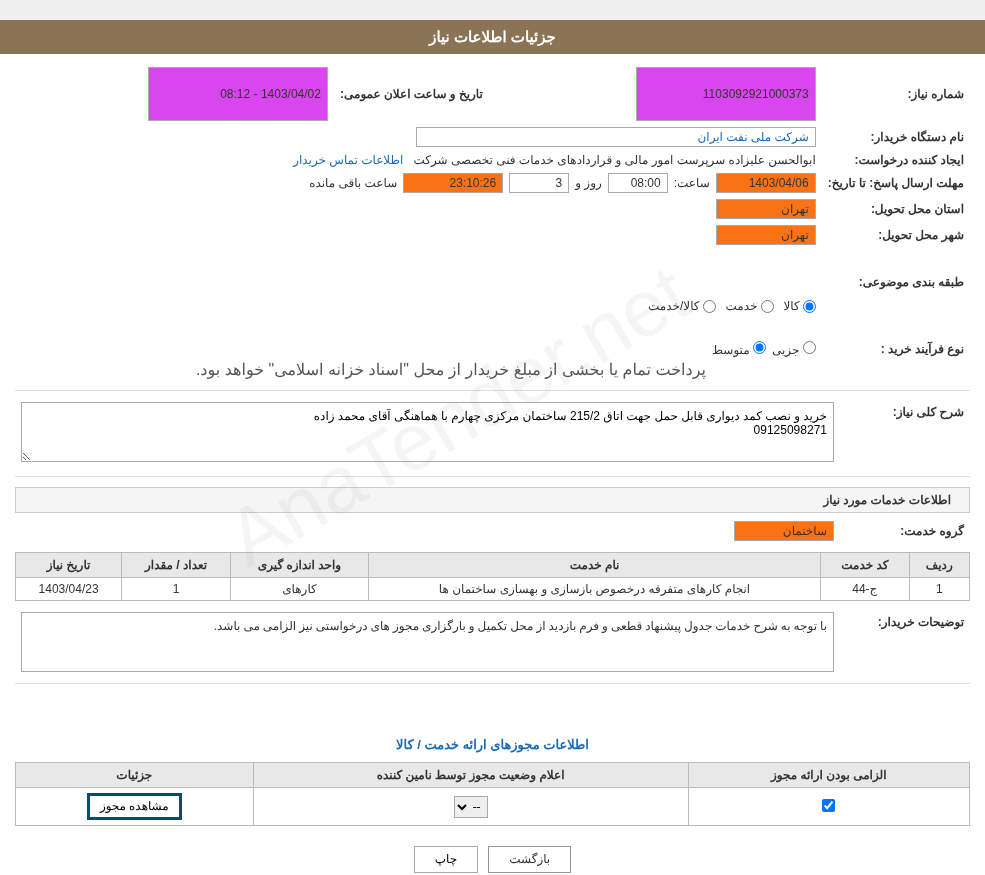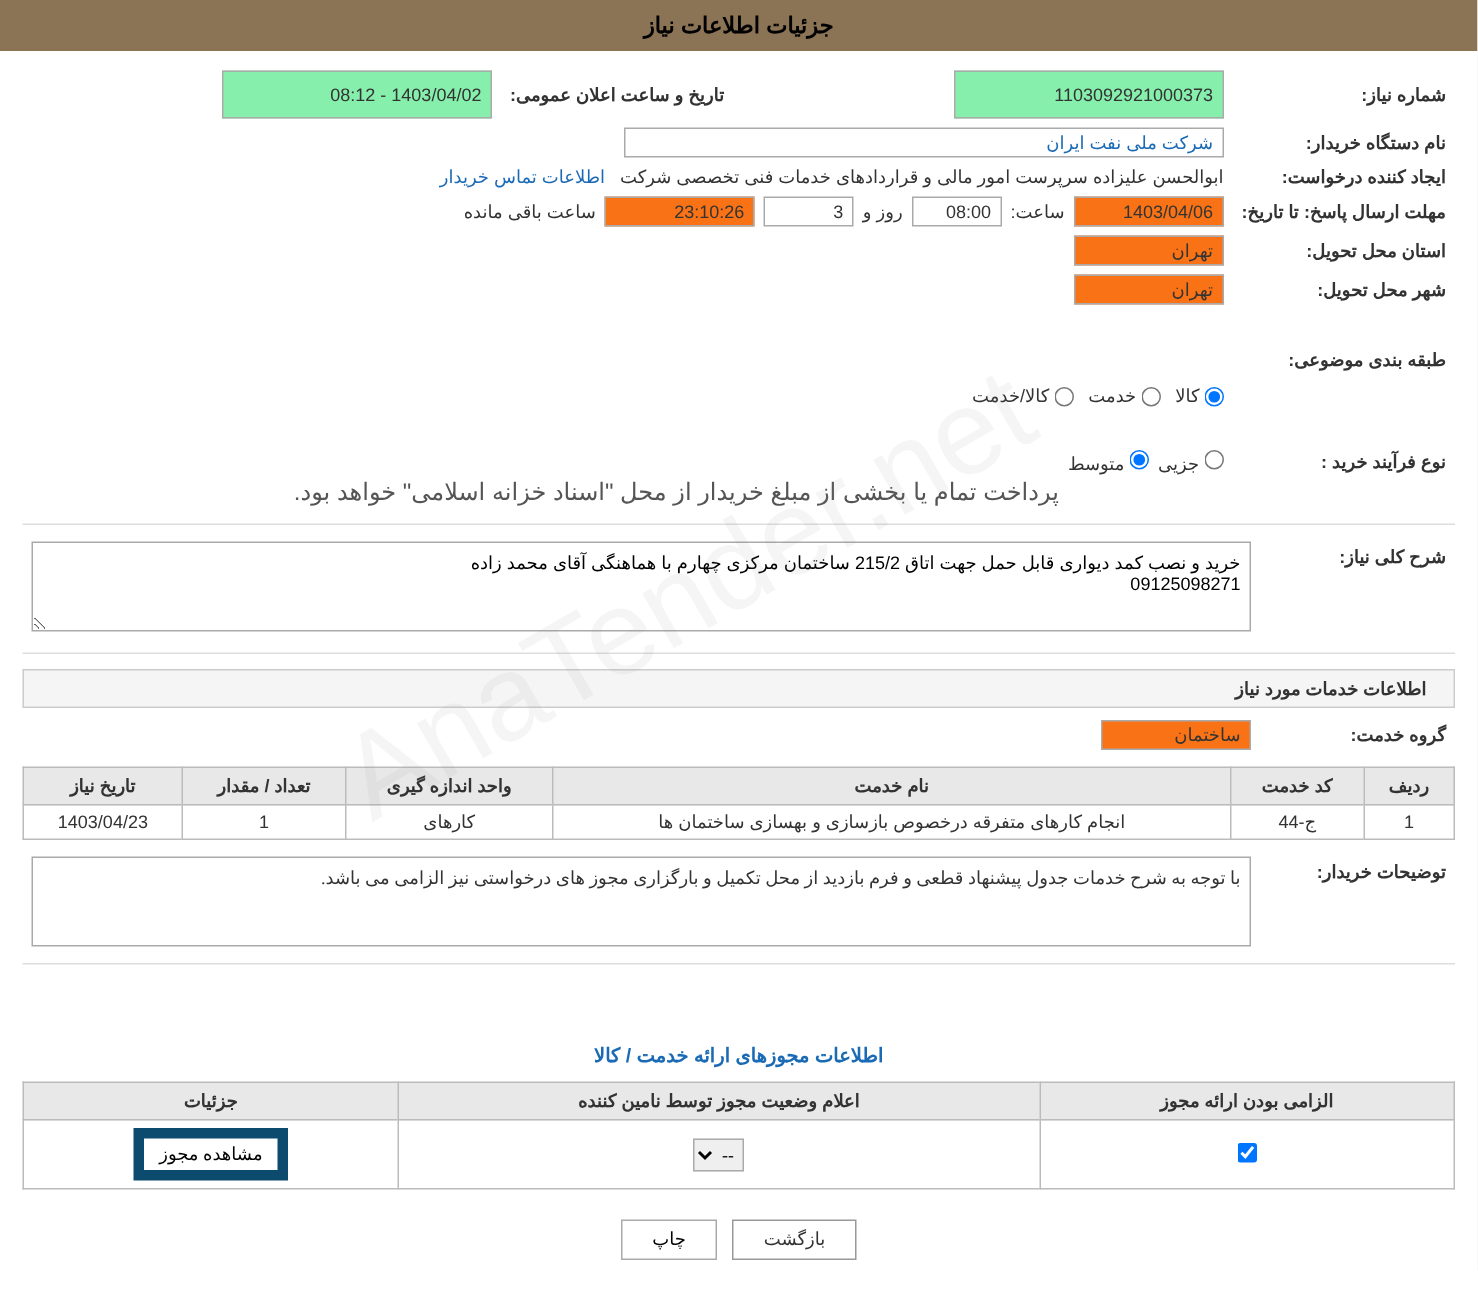--- a/index.html
+++ b/index.html
@@ -11,25 +11,26 @@
       color: #333;
     }
     .page-wrapper {
       max-width: 985px;
       margin: 0 auto;
       background: #fff;
       min-height: 875px;
     }
     .header-bar {
       background: #8B7355;
-      color: #000000;
+      color: #ffffff;
       text-align: center;
       padding: 8px 10px;
       font-size: 15px;
       font-weight: bold;
+      margin-top: 20px;
     }
     .content {
       padding: 10px 15px;
     }
     .section-title {
       background: #f5f5f5;
       border: 1px solid #ccc;
       padding: 5px 18px;
       font-weight: bold;
       margin: 10px 0 5px 0;
@@ -45,22 +46,22 @@
     }
     .label-cell {
       text-align: right;
       color: #333;
       font-weight: bold;
       white-space: nowrap;
       width: 130px;
     }
     .value-box {
       border: 1px solid #aaa;
-      padding: 8px 6px;
-      background: #86efac;
+      padding: 19px 6px;
+      background: #d946ef;
       display: inline-block;
       min-width: 180px;
     }
     .value-box-wide {
       border: 1px solid #aaa;
       padding: 2px 6px;
       background: #fff;
       display: inline-block;
       min-width: 300px;
     }
@@ -154,21 +155,21 @@
       text-align: center;
       font-weight: bold;
     }
     .permissions-table td {
       border: 1px solid #bbb;
       padding: 5px 8px;
       text-align: center;
     }
     .btn-view {
       background: #fff;
-      border: 7px solid #0c4a6e;
+      border: 3px solid #0c4a6e;
       padding: 3px 10px;
       cursor: pointer;
       font-family: Tahoma;
       font-size: 12px;
     }
     .select-sm {
       border: 1px solid #aaa;
       padding: 2px;
       font-family: Tahoma;
       font-size: 12px;

